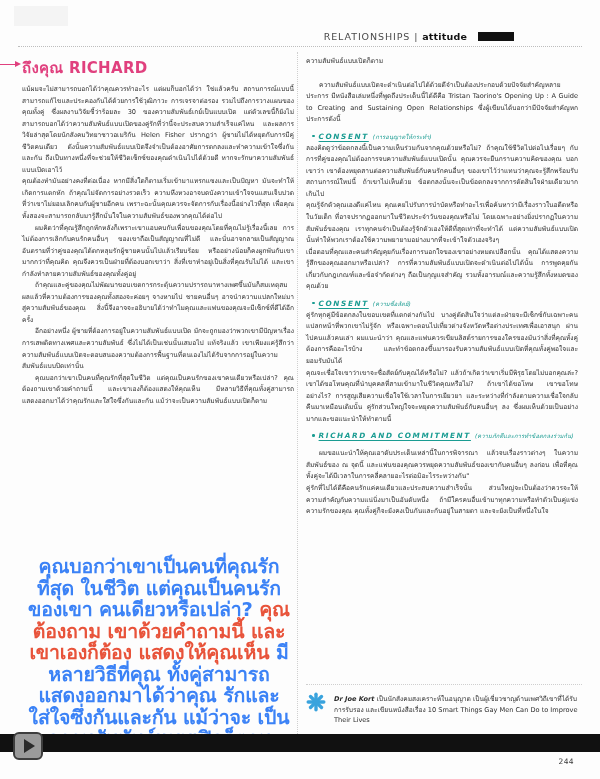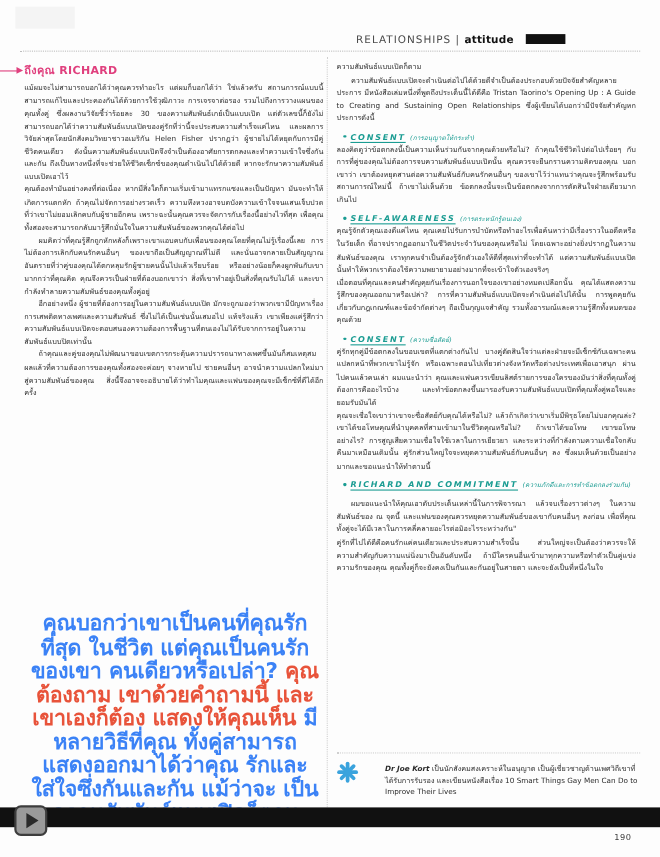--- a/index.html
+++ b/index.html
@@ -77,21 +77,21 @@
 
   
   .lead-head {
     display: flex;
     align-items: center;
     gap: 5px;
     margin-bottom: 4px;
   }
   .lead-head-label {
     color: #e0407e;
-    font-size: 10px;
+    font-size: 15px;
     font-weight: bold;
     letter-spacing: 0.3px;
     text-align: center;
   }
   .marker-arrow {
     position: absolute;
     left: 0; top: 61px;
     width: 22px; height: 7px;
   }
   .marker-arrow .shaft {
@@ -118,21 +118,21 @@
     margin-bottom: 0;
     word-spacing: 0.2px;
   }
   p.body.indent { text-indent: 13px; }
   p.body.gap    { margin-top: 7px; }
 
   .subhead {
     font-size: 6.6px;
     line-height: 11.55px;
     color: #2c2c2c;
-    margin-bottom: 0;
+    margin-bottom: 12px;
   }
 
   
   .section-head {
     display: flex;
     align-items: baseline;
     gap: 4px;
     margin-top: 6px;
     margin-bottom: 1px;
     padding-left: 6px;
@@ -178,21 +178,21 @@
   .pullquote .t { color: #3b82f6; }
   .pullquote .o { color: #e8533a; }
 
   
   .bio {
     position: absolute;
     left: 306px;
     top: 694px;
     width: 276px;
     display: flex;
-    gap: 24px;
+    gap: 8px;
     align-items: flex-start;
   }
   .bio-icon {
     flex: 0 0 auto;
     width: 20px; height: 20px;
     position: relative;
     margin-top: -2px;
   }
   .bio-text {
     font-size: 6.6px;
@@ -279,40 +279,36 @@
     <div class="head"></div>
   </div>
 
   <div class="col col-left">
     <div class="lead-head">
       <span class="lead-head-label">ถึงคุณ RICHARD</span>
     </div>
     <p class="body">แม้ผมจะไม่สามารถบอกได้ว่าคุณควรทำอะไร แต่ผมก็บอกได้ว่า ใช่แล้วครับ สถานการณ์แบบนี้สามารถแก้ไขและประคองกันได้ด้วยการใช้วุฒิภาวะ การเจรจาต่อรอง รวมไปถึงการวางแผนของคุณทั้งคู่ ซึ่งผลงานวิจัยชี้ว่าร้อยละ 30 ของความสัมพันธ์เกย์เป็นแบบเปิด แต่ตัวเลขนี้ก็ยังไม่สามารถบอกได้ว่าความสัมพันธ์แบบเปิดของคู่รักที่ว่านี้จะประสบความสำเร็จแค่ไหน และผลการวิจัยล่าสุดโดยนักสังคมวิทยาชาวอเมริกัน Helen Fisher ปรากฏว่า ผู้ชายไม่ได้หยุดกับการมีคู่ชีวิตคนเดียว ดังนั้นความสัมพันธ์แบบเปิดจึงจำเป็นต้องอาศัยการตกลงและทำความเข้าใจซึ่งกันและกัน ถึงเป็นทางหนึ่งที่จะช่วยให้ชีวิตเซ็กซ์ของคุณดำเนินไปได้ด้วยดี หากจะรักษาความสัมพันธ์แบบเปิดเอาไว้</p>
     <p class="body">คุณต้องทำมันอย่างคงที่ต่อเนื่อง หากมีสิ่งใดก็ตามเริ่มเข้ามาแทรกแซงและเป็นปัญหา มันจะทำให้เกิดการแตกหัก ถ้าคุณไม่จัดการอย่างรวดเร็ว ความหึงหวงอาจบดบังความเข้าใจจนแสนเจ็บปวดที่ว่าเขาไม่ยอมเลิกคบกับผู้ชายอีกคน เพราะฉะนั้นคุณควรจะจัดการกับเรื่องนี้อย่างไวที่สุด เพื่อคุณทั้งสองจะสามารถกลับมารู้สึกมั่นใจในความสัมพันธ์ของพวกคุณได้ต่อไป</p>
     <p class="body indent">ผมคิดว่าที่คุณรู้สึกถูกหักหลังก็เพราะเขาแอบคบกับเพื่อนของคุณโดยที่คุณไม่รู้เรื่องนี้เลย การไม่ต้องการเลิกกับคนรักคนอื่นๆ ของเขาถือเป็นสัญญาณที่ไม่ดี และนั่นอาจกลายเป็นสัญญาณอันตรายที่ว่าคู่ของคุณได้ตกหลุมรักผู้ชายคนนั้นไปแล้วเรียบร้อย หรืออย่างน้อยก็คงผูกพันกับเขามากกว่าที่คุณคิด คุณจึงควรเป็นฝ่ายที่ต้องบอกเขาว่า สิ่งที่เขาทำอยู่เป็นสิ่งที่คุณรับไม่ได้ และเขากำลังทำลายความสัมพันธ์ของคุณทั้งคู่อยู่</p>
+    <p class="body indent">ถ้าคุณและคู่ของคุณไม่พัฒนาขอบเขตการกระตุ้นความปรารถนาทางเพศขึ้นมันก็สมเหตุสมผลแล้วที่ความต้องการของคุณทั้งสองจะค่อยๆ จางหายไป ชายคนอื่นๆ อาจนำความแปลกใหม่มาสู่ความสัมพันธ์ของคุณ สิ่งนี้จึงอาจจะอธิบายได้ว่าทำไมคุณและแฟนของคุณจะมีเซ็กซ์ที่ดีได้อีกครั้ง</p>
     <p class="body indent">อีกอย่างหนึ่ง ผู้ชายที่ต้องการอยู่ในความสัมพันธ์แบบเปิด มักจะถูกมองว่าพวกเขามีปัญหาเรื่องการเสพติดทางเพศและความสัมพันธ์ ซึ่งไม่ได้เป็นเช่นนั้นเสมอไป แท้จริงแล้ว เขาเพียงแค่รู้สึกว่าความสัมพันธ์แบบเปิดจะตอบสนองความต้องการพื้นฐานที่ตนเองไม่ได้รับจากการอยู่ในความสัมพันธ์แบบปิดเท่านั้น</p>
-    <p class="body indent">ถ้าคุณและคู่ของคุณไม่พัฒนาขอบเขตการกระตุ้นความปรารถนาทางเพศขึ้นมันก็สมเหตุสมผลแล้วที่ความต้องการของคุณทั้งสองจะค่อยๆ จางหายไป ชายคนอื่นๆ อาจนำความแปลกใหม่มาสู่ความสัมพันธ์ของคุณ สิ่งนี้จึงอาจจะอธิบายได้ว่าทำไมคุณและแฟนของคุณจะมีเซ็กซ์ที่ดีได้อีกครั้ง</p>
+    <p class="body indent">คุณบอกว่าเขาเป็นคนที่คุณรักที่สุดในชีวิต แต่คุณเป็นคนรักของเขาคนเดียวหรือเปล่า? คุณต้องถามเขาด้วยคำถามนี้ และเขาเองก็ต้องแสดงให้คุณเห็น มีหลายวิธีที่คุณทั้งคู่สามารถแสดงออกมาได้ว่าคุณรักและใส่ใจซึ่งกันและกัน แม้ว่าจะเป็นความสัมพันธ์แบบเปิดก็ตาม</p>
   </div>
 
   <div class="col col-right">
     <div class="subhead">ความสัมพันธ์แบบเปิดก็ตาม</div>
     <p class="body indent">ความสัมพันธ์แบบเปิดจะดำเนินต่อไปได้ด้วยดีจำเป็นต้องประกอบด้วยปัจจัยสำคัญหลายประการ มีหนังสือเล่มหนึ่งที่พูดถึงประเด็นนี้ได้ดีคือ Tristan Taorino's Opening Up : A Guide to Creating and Sustaining Open Relationships ซึ่งผู้เขียนได้บอกว่ามีปัจจัยสำคัญหกประการดังนี้</p>
 
     <div class="section-head">
       <span class="section-bullet"></span>
       <span class="section-title">CONSENT</span>
       <span class="section-sub">(การอนุญาตให้กระทำ)</span>
     </div>
     <p class="body">ลองคิดดูว่าข้อตกลงนี้เป็นความเห็นร่วมกันจากคุณด้วยหรือไม่? ถ้าคุณใช้ชีวิตไปต่อไปเรื่อยๆ กับการที่คู่ของคุณไม่ต้องการจบความสัมพันธ์แบบเปิดนั้น คุณควรจะยืนกรานความคิดของคุณ บอกเขาว่า เขาต้องหยุดสานต่อความสัมพันธ์กับคนรักคนอื่นๆ ของเขาไว้ว่าแทนว่าคุณจะรู้สึกพร้อมรับสถานการณ์ใหม่นี้ ถ้าเขาไม่เห็นด้วย ข้อตกลงนั้นจะเป็นข้อตกลงจากการตัดสินใจฝ่ายเดียวมากเกินไป</p>
 
-    <div class="section-head">
-      <span class="section-bullet"></span>
-      <span class="section-title">SELF-AWARENESS</span>
-      <span class="section-sub">(การตระหนักรู้ตนเอง)</span>
-    </div>
     <p class="body">คุณรู้จักตัวคุณเองดีแค่ไหน คุณเคยไปรับการบำบัดหรือทำอะไรเพื่อค้นหาว่ามีเรื่องราวในอดีตหรือในวัยเด็ก ที่อาจปรากฏออกมาในชีวิตประจำวันของคุณหรือไม่ โดยเฉพาะอย่างยิ่งปรากฏในความสัมพันธ์ของคุณ เราทุกคนจำเป็นต้องรู้จักตัวเองให้ดีที่สุดเท่าที่จะทำได้ แต่ความสัมพันธ์แบบเปิดนั้นทำให้พวกเราต้องใช้ความพยายามอย่างมากที่จะเข้าใจตัวเองจริงๆ</p>
 
     <p class="body">เมื่อตอนที่คุณและคนสำคัญคุยกันเรื่องการนอกใจของเขาอย่างหมดเปลือกนั้น คุณได้แสดงความรู้สึกของคุณออกมาหรือเปล่า? การที่ความสัมพันธ์แบบเปิดจะดำเนินต่อไปได้นั้น การพูดคุยกันเกี่ยวกับกฎเกณฑ์และข้อจำกัดต่างๆ ถือเป็นกุญแจสำคัญ รวมทั้งอารมณ์และความรู้สึกทั้งหมดของคุณด้วย</p>
 
     <div class="section-head">
       <span class="section-bullet"></span>
       <span class="section-title">CONSENT</span>
       <span class="section-sub">(ความซื่อสัตย์)</span>
     </div>
 
@@ -354,19 +350,19 @@
           <line x1="15.5" y1="4.5" x2="4.5" y2="15.5"></line>
         </g>
       </svg>
     </div>
     <div class="bio-text">
       <span class="name">Dr Joe Kort</span><span> เป็นนักสังคมสงเคราะห์ในอนุญาต เป็นผู้เชี่ยวชาญด้านเพศวิถีเขาที่ได้รับการรับรอง และเขียนหนังสือเรื่อง 10 Smart Things Gay Men Can Do to Improve Their Lives</span>
     </div>
   </div>
 
   <div class="footer-bar"></div>
-  <div class="folio">190</div>
+  <div class="folio">244</div>
 
   <div class="play-overlay">
     <div class="tri"></div>
   </div>
 
 </div>
 
 </body></html>

